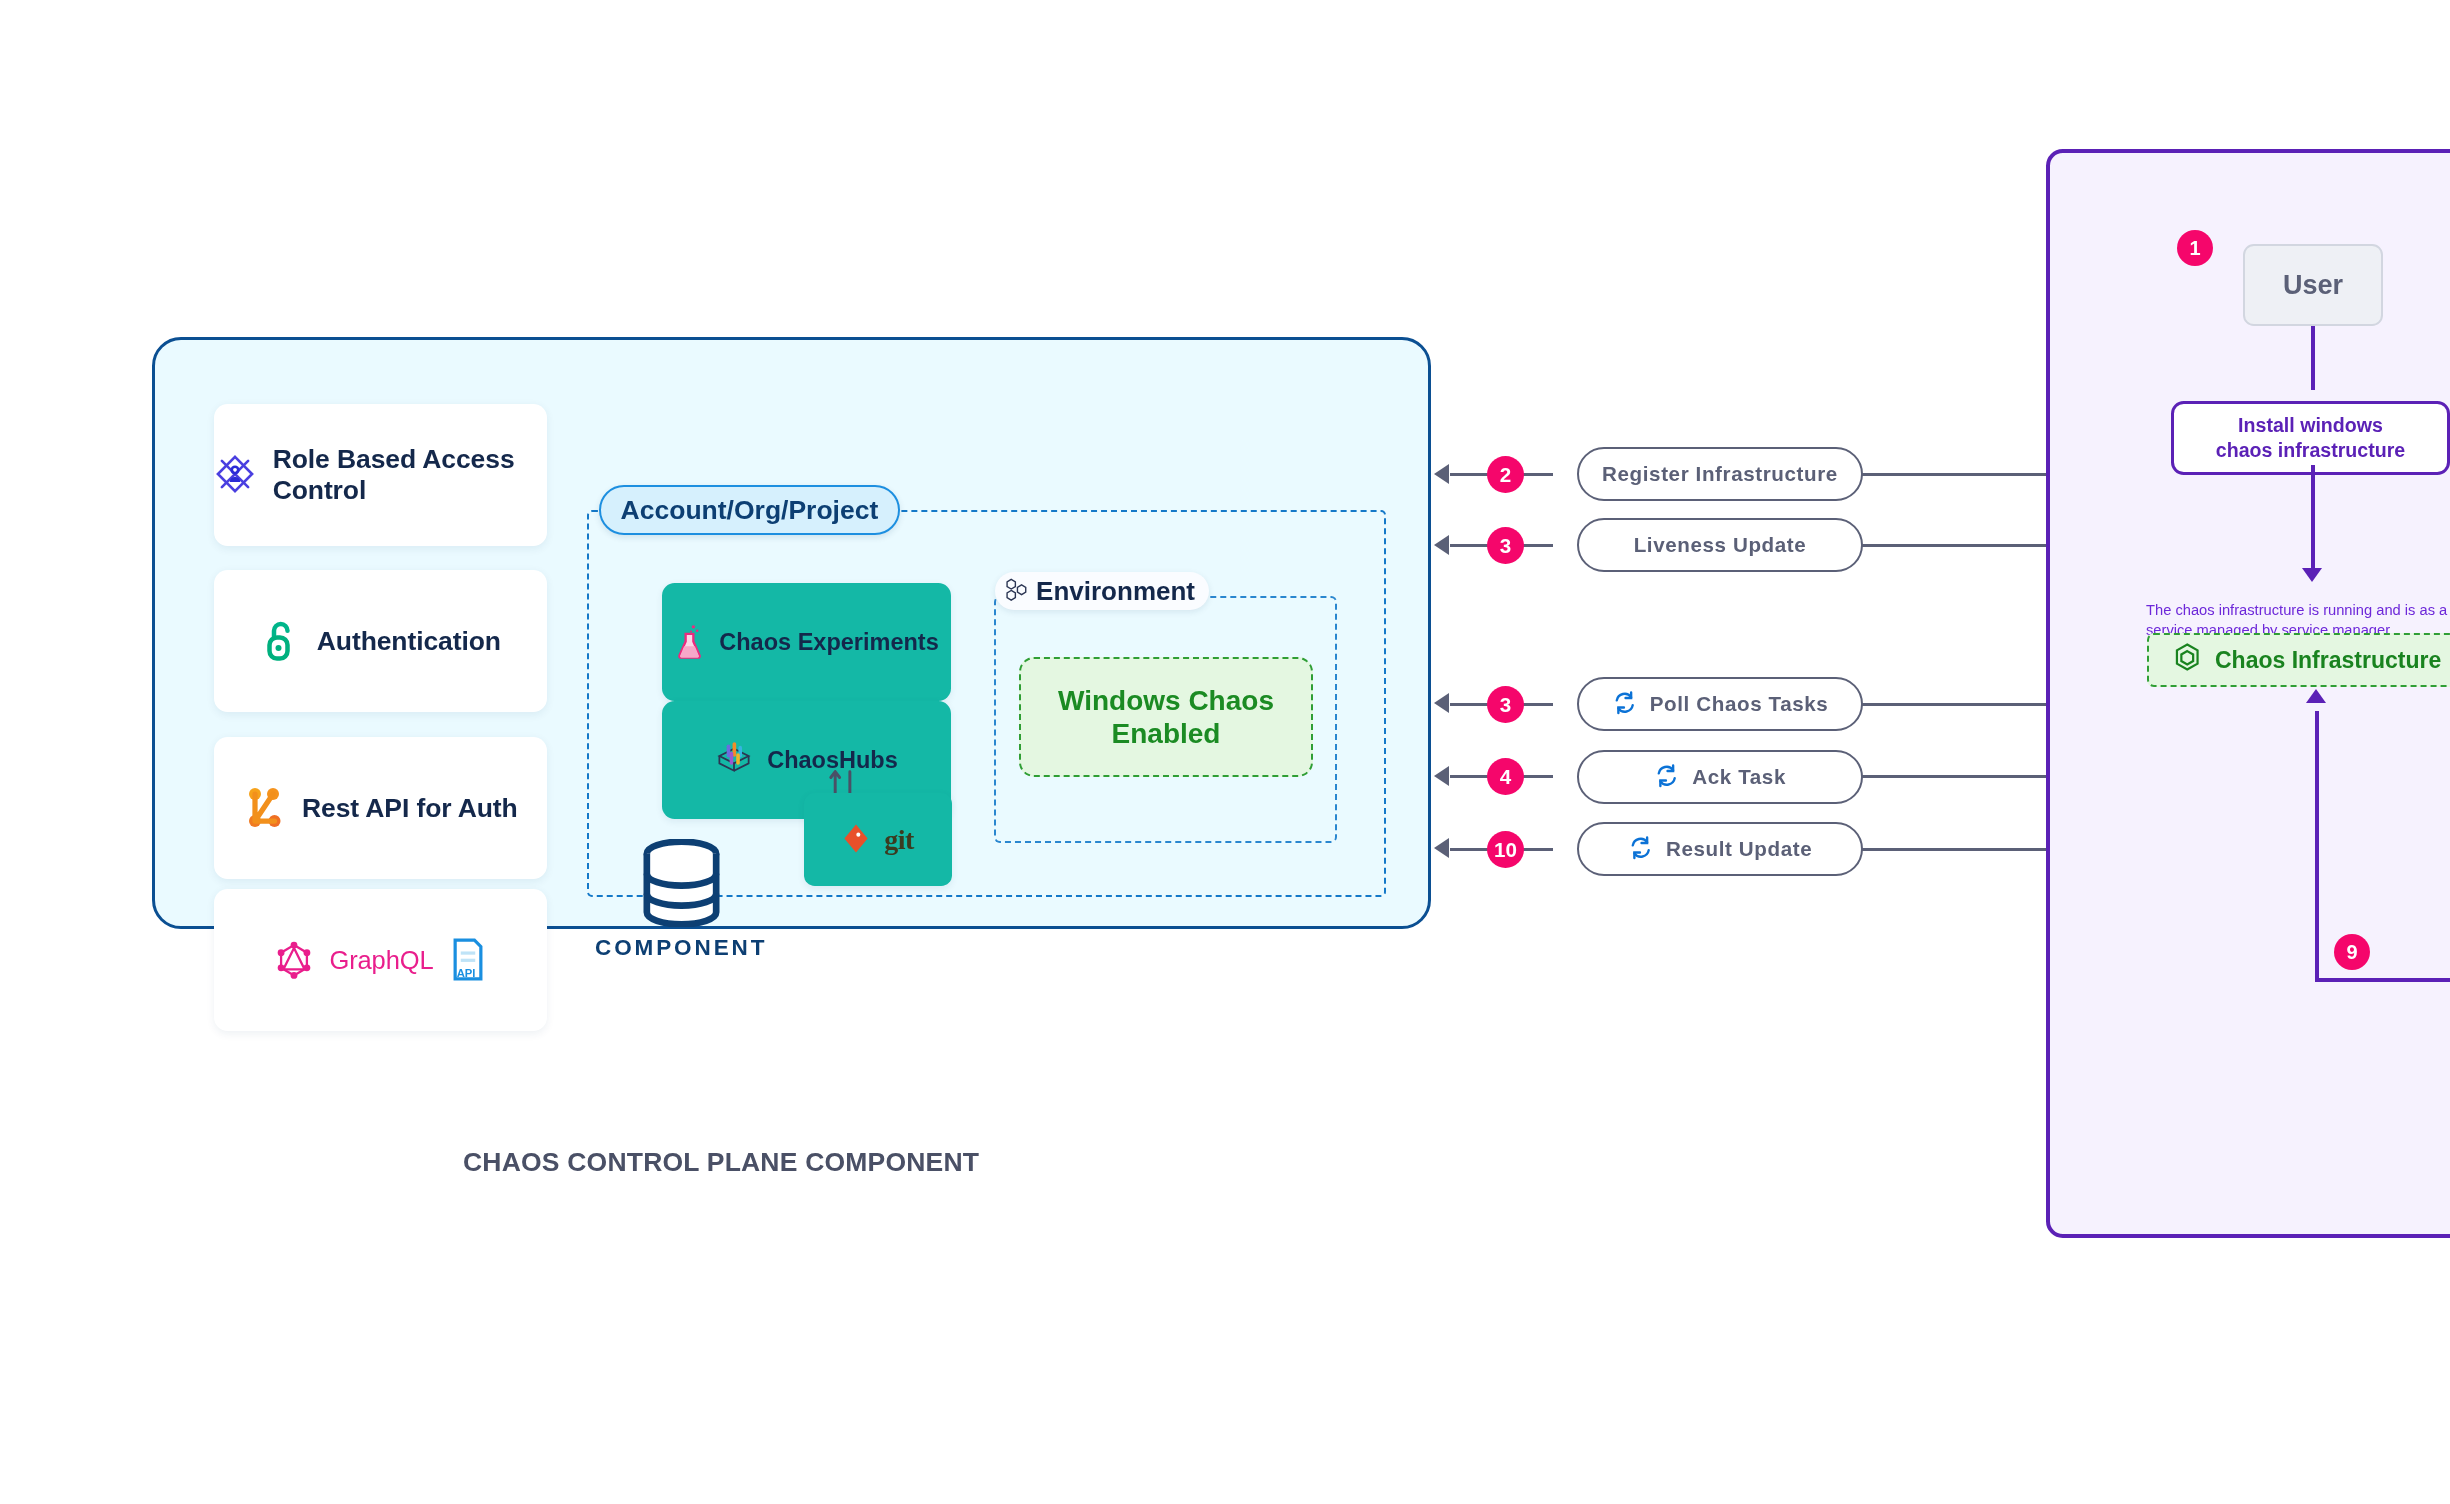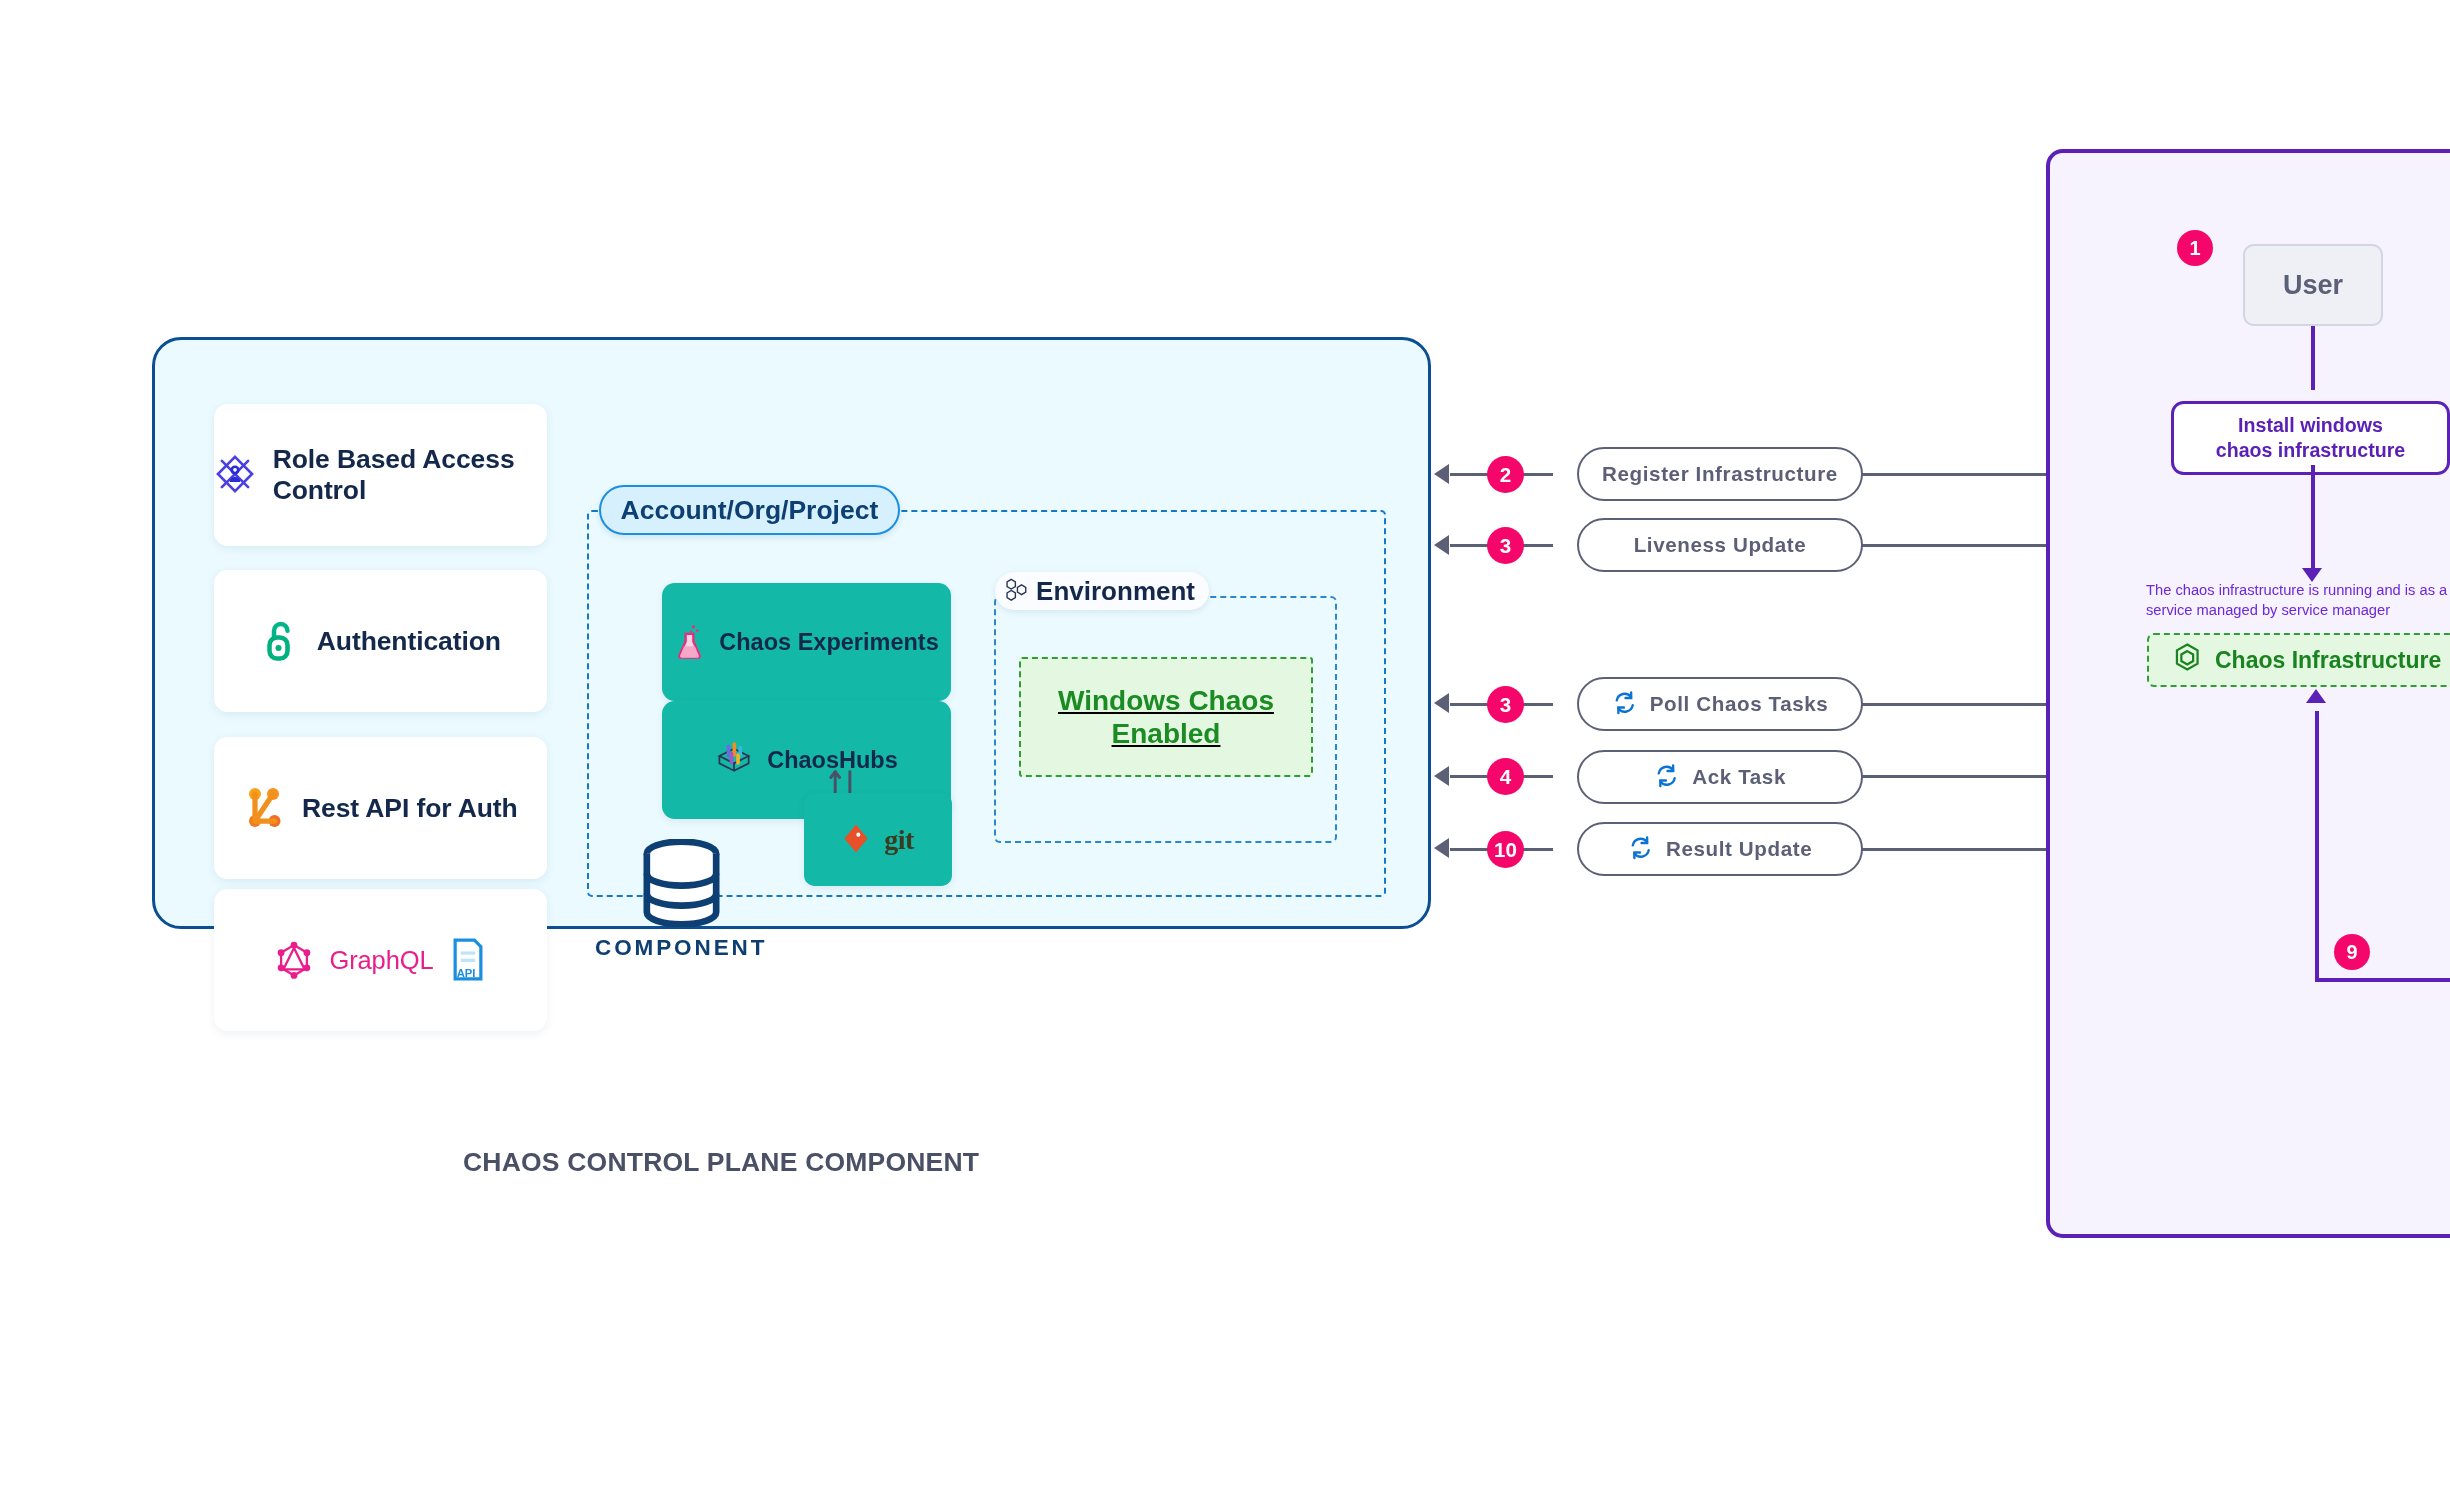--- a/index.html
+++ b/index.html
@@ -78,23 +78,23 @@
     position: absolute; left: 995px; top: 572px;
     padding: 0 13.7px 0 9.8px; height: 38px;
     background: #fafcff; border-radius: 19.6px;
     display: flex; align-items: center; gap: 7.8px;
     box-shadow: 0 2px 5.9px rgba(20,60,100,0.10);
   }
   .env-pill .ep-label { font-size: 26px; font-weight: 700; color: #14284b; }
   .win-chaos {
     position: absolute; left: 1019px; top: 657px;
     width: 294px; height: 120px;
-    background: #e4f7e1; border: 2px dashed #2f9e34; border-radius: 3px;
+    background: #e4f7e1; border: 2px dashed #2f9e34; border-radius: 15px;
     display: flex; align-items: center; justify-content: center;
-    text-align: center; padding: 0 14.7px; text-decoration: underline;
+    text-align: center; padding: 0 14.7px;
   }
   .win-chaos span {
     font-size: 28px; font-weight: 700; color: #1b8b23; line-height: 1.18;
   }
 
   .db-wrap { position: absolute; left: 595px; top: 839px; text-align: center; }
   .db-label {
     font-size: 22.5px; font-weight: 700; color: #0d3f73;
     letter-spacing: 2.9px; margin-top: 5.9px;
   }
@@ -156,21 +156,21 @@
     width: 321px; height: 54px;
     background: #e4f7e1; border: 2px dashed #2f9e34; border-radius: 6.9px;
     display: flex; align-items: center; justify-content: center; gap: 14.7px;
   }
   .chaos-infra span { font-size: 23px; font-weight: 700; color: #19831f; }
 
   .annot {
     position: absolute; font-size: 16.7px; font-weight: 400;
     color: #6d28d9; line-height: 1.36;
   }
-  .annot.small { font-size: 14.7px; }
+  .annot.small { font-size: 14.7px; margin-top: 20px; }
 
   .badge {
     position: absolute; width: 36px; height: 36px; border-radius: 50%;
     background: #f5066b; color: #ffffff;
     font-size: 20px; font-weight: 700;
     display: flex; align-items: center; justify-content: center; z-index: 6;
   }
 
   
   .pv { position: absolute; background: #5b21b6; }

